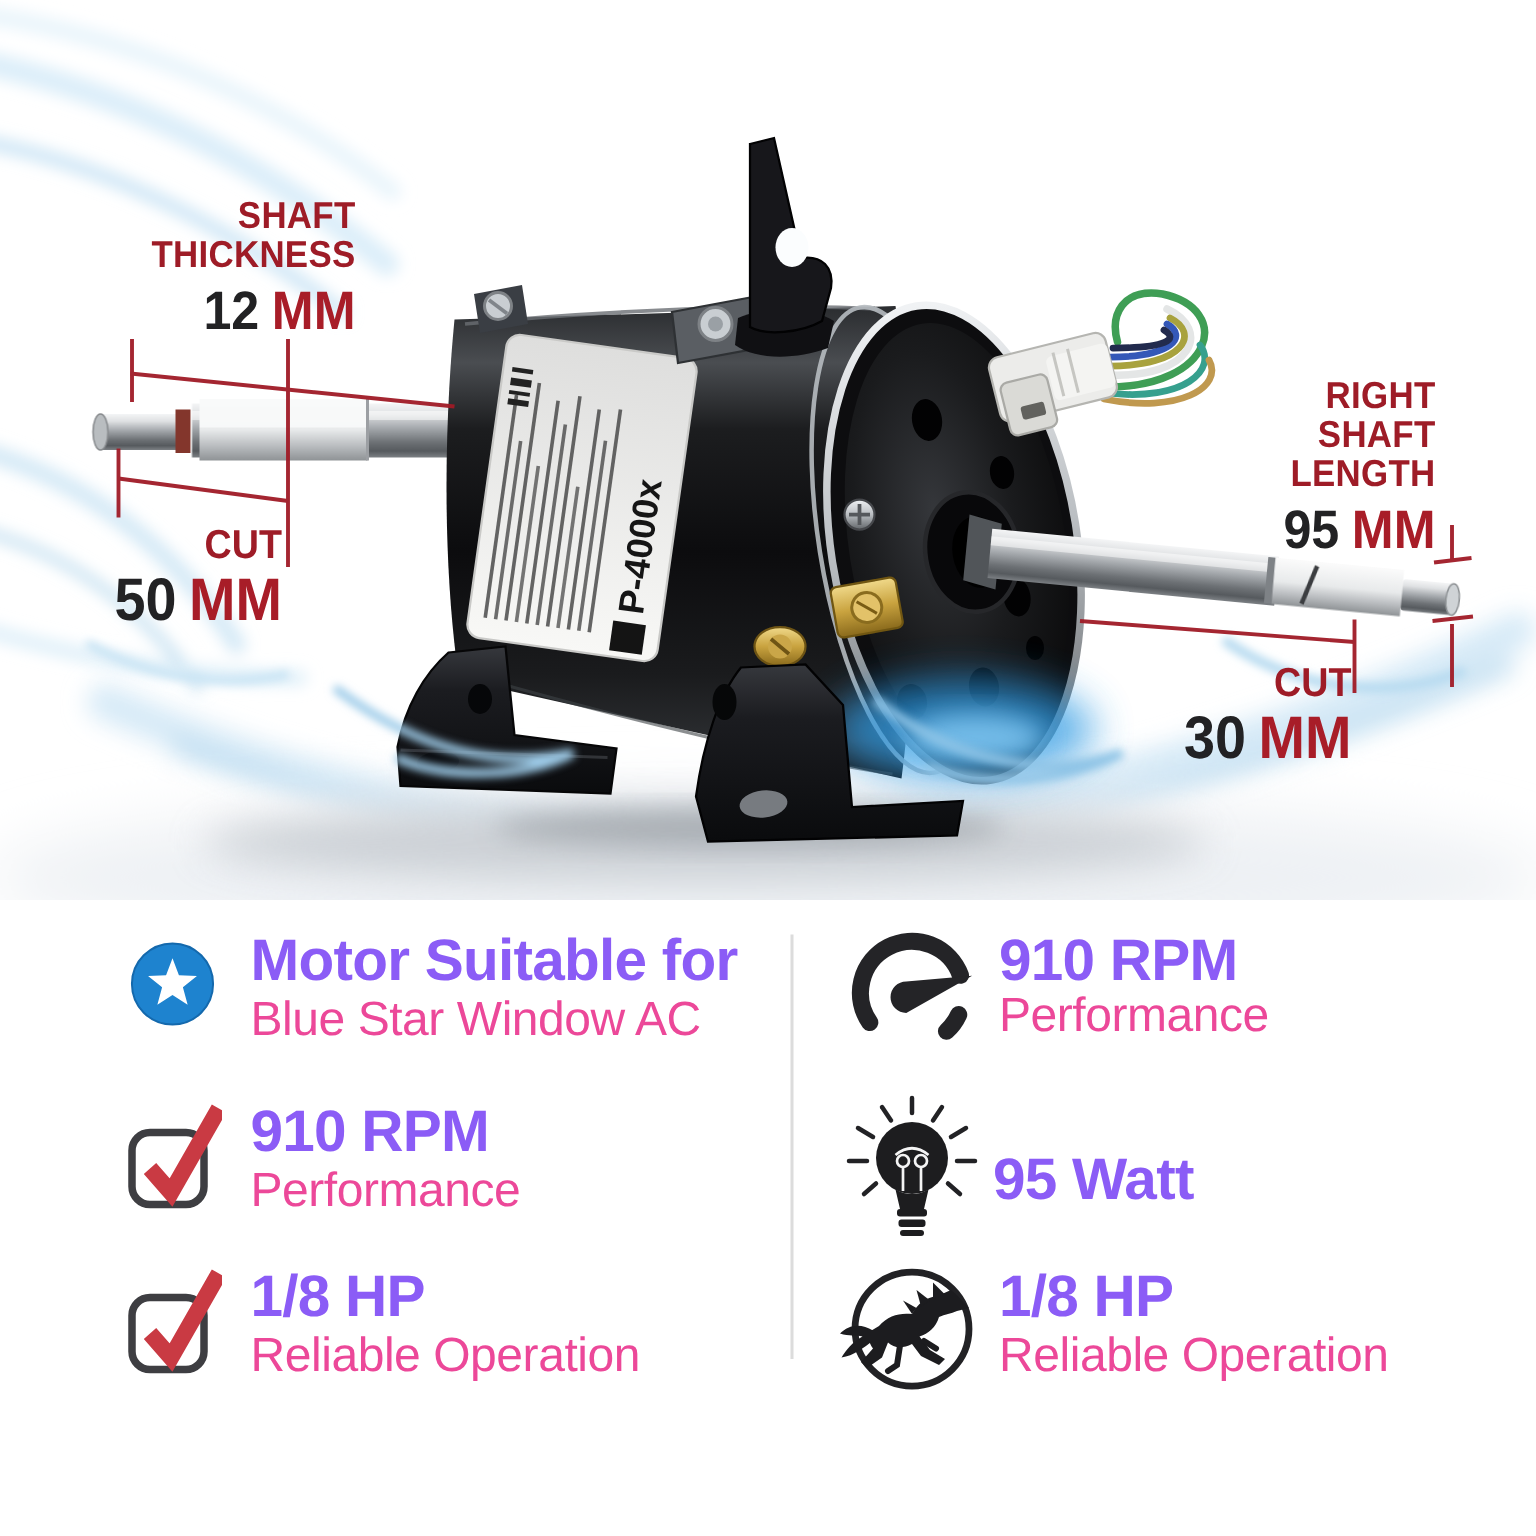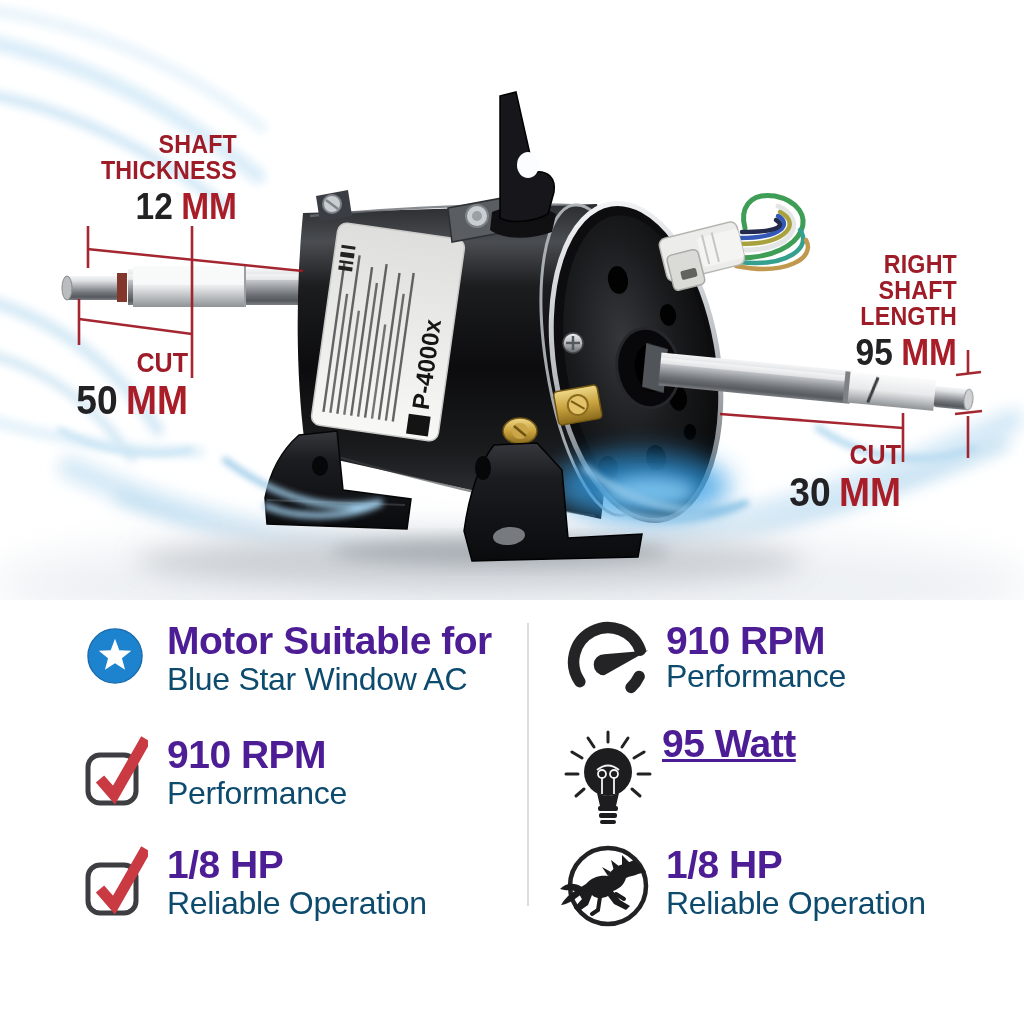--- a/index.html
+++ b/index.html
@@ -15,23 +15,23 @@
   .ann-val .num{color:#222224;}
   .ann-val .unit{color:#a81d28;margin-left:9px;}
   .cut-label{font-size:27px;line-height:28px;}
   .cut .ann-val{font-size:40px;line-height:44px;margin-top:1px;}
   #ann-left{left:40px;top:131px;width:197px;}
   #cut-left{left:36px;top:349px;width:152px;}
   #ann-right{left:796px;top:251px;width:161px;}
   #cut-right{left:760px;top:441px;width:141px;}
 
   
-  .feat-title{position:absolute;font-size:39px;font-weight:700;color:#4c1d95;
+  .feat-title{position:absolute;font-size:39px;font-weight:700;color:#8b5cf6;
               letter-spacing:-.5px;line-height:40px;white-space:nowrap;}
-  .feat-sub{position:absolute;font-size:32px;font-weight:400;color:#0c4a6e;
+  .feat-sub{position:absolute;font-size:32px;font-weight:400;color:#ec4899;
             letter-spacing:-.3px;line-height:34px;white-space:nowrap;text-align:right;}
   .f-icon{position:absolute;}
   .divider{position:absolute;left:527px;top:623px;width:2px;height:283px;background:#dcdcdc;}
 </style>
 </head>
 <body>
 
 <div class="stage">
 
   <svg class="hero-svg" width="1024" height="600" viewBox="0 0 1024 600">
@@ -336,21 +336,21 @@
     <rect x="37" y="91" width="18" height="5" rx="2" fill="#1d1d1f"></rect>
     <rect x="38" y="98" width="16" height="4" rx="2" fill="#1d1d1f"></rect>
     <g stroke="#f4f4f4" stroke-width="1.8" fill="none">
       <circle cx="40" cy="52" r="4"></circle>
         <circle cx="52" cy="52" r="4"></circle>
       <path d="M40,56 V72"></path>
         <path d="M52,56 V72"></path>
         <path d="M35,48 Q46,39 57,48"></path>
     </g>
   </svg>
-  <div class="feat-title" style="left:662px;top:724px;text-decoration:underline;">95 Watt</div>
+  <div class="feat-title" style="left:662px;top:767px;">95 Watt</div>
 
   <svg class="f-icon" style="left:556px;top:842px;" width="100" height="88" viewBox="0 0 100 88">
     <circle cx="52" cy="44" r="38" fill="none" stroke="#222225" stroke-width="4.5"></circle>
     <g fill="#1c1c1f">
       <path d="M30,42 C36,35 44,33 52,34 C56,27 61,23 69,22 L78,18 C82,21 86,26 90,30 L82,32 C78,34 74,34 70,36 C68,43 63,47 57,49 L64,58 L74,64 L70,68 L58,62 L52,54 C46,57 40,57 36,53 L32,63 L22,70 L18,66 L26,57 C23,53 22,48 25,45 Z"></path>
       <path d="M52,34 L46,25 L55,30 Z"></path>
         <path d="M58,29 L55,18 L64,25 Z"></path>
         <path d="M66,24 L66,13 L74,21 Z"></path>
       <path d="M26,45 C18,40 10,41 4,47 C10,49 15,48 19,49 C12,53 8,58 5,63 C13,62 20,56 26,52 Z"></path>
     </g>

